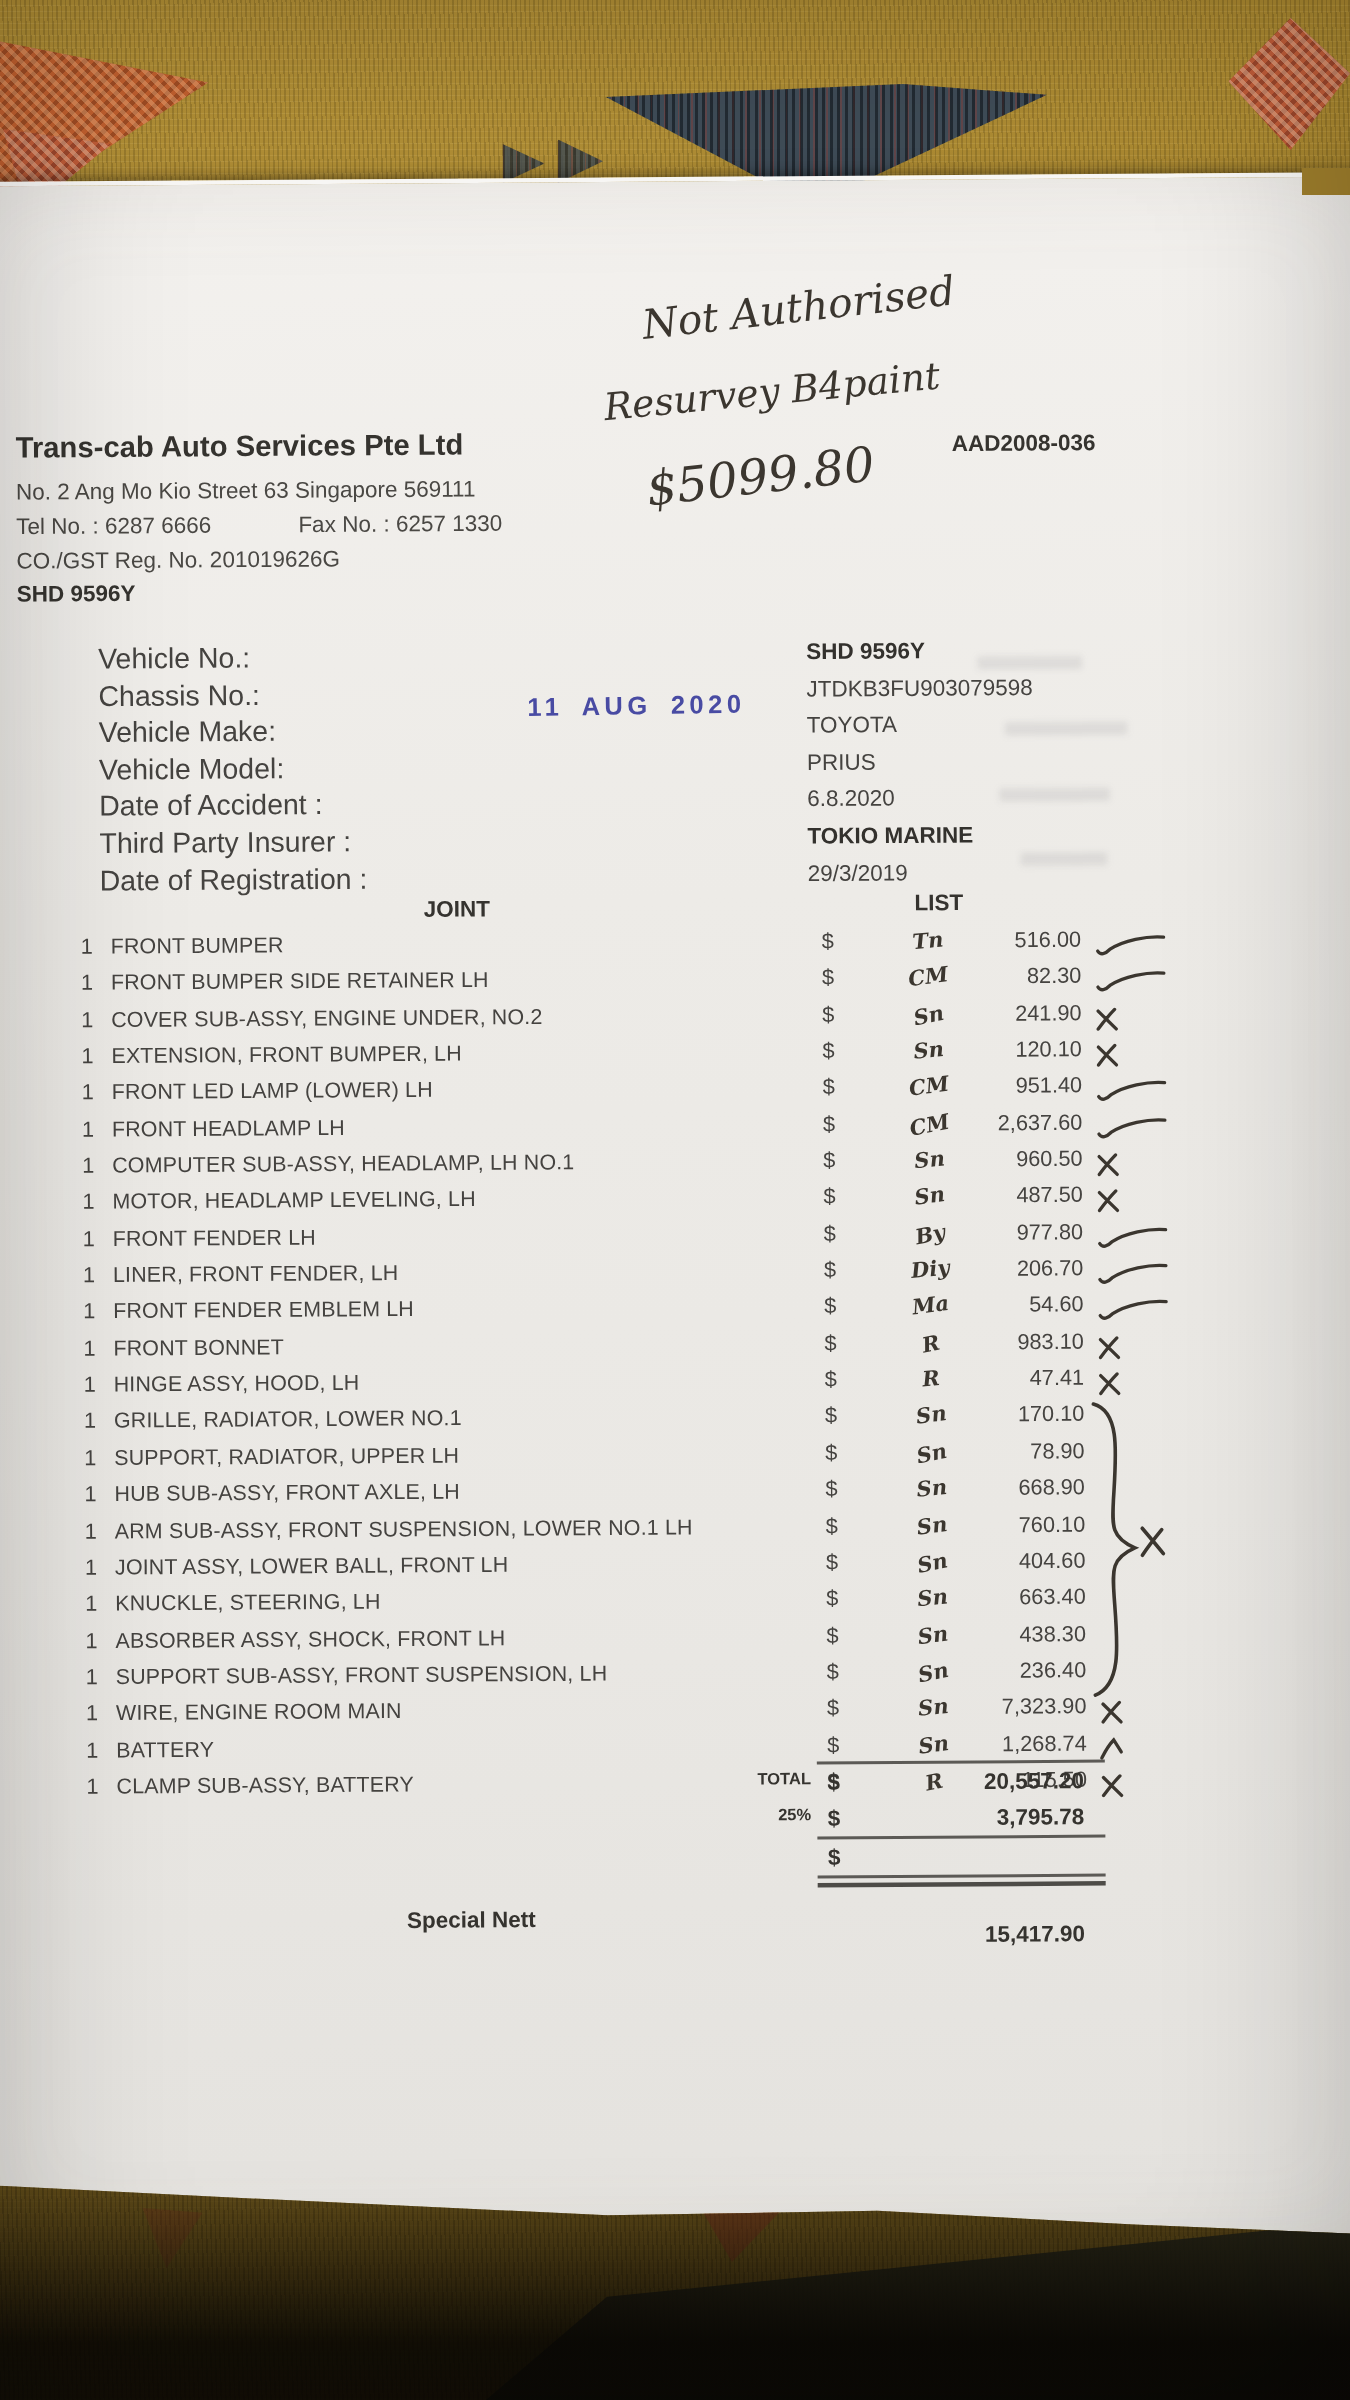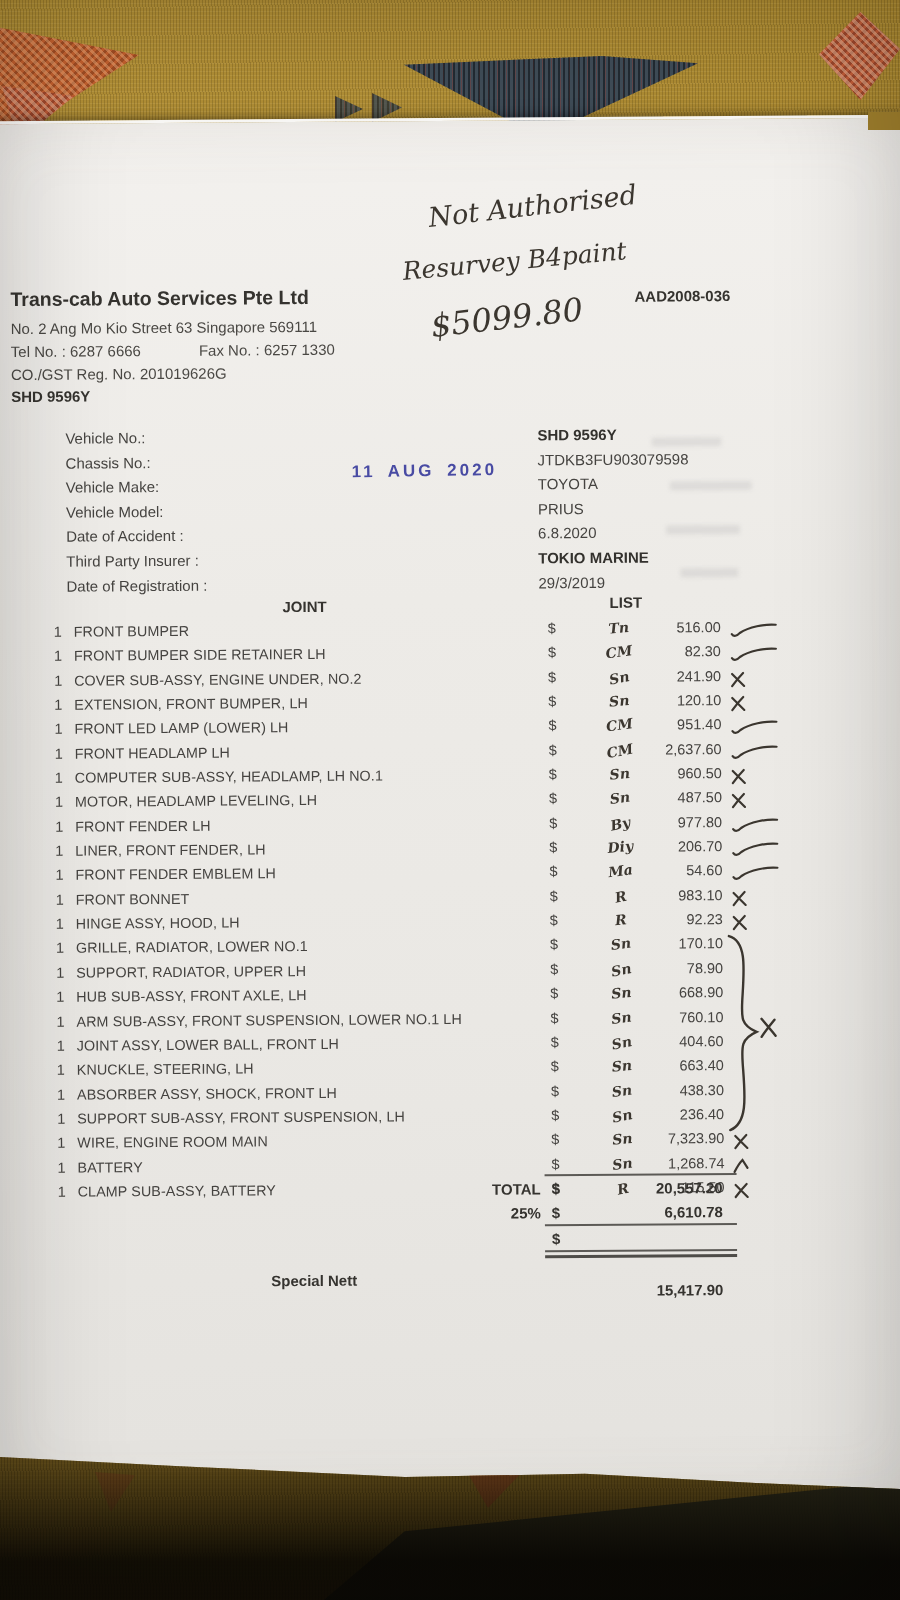--- a/index.html
+++ b/index.html
@@ -57,21 +57,21 @@
 
   .ref{left:656px;top:168px;font-size:15px;}
   .co-name{left:32px;top:164px;font-size:19.5px;}
   .co-line{left:32px;font-size:15px;color:#4a4844;}
   .tel-fax{display:flex;gap:58px;}
 
   .stamp{left:372px;top:340px;font-size:17px;font-weight:bold;color:#3b3e9e;
          letter-spacing:3px;word-spacing:5px;opacity:.92;transform:rotate(-.5deg);}
 
   .vrow{position:absolute;left:0;width:100%;height:24px;}
-  .vlabel{position:absolute;left:86px;font-size:15px;color:#454340;}
+  .vlabel{position:absolute;left:86px;font-size:19px;color:#454340;}
   .vvalue{position:absolute;left:558px;font-size:15px;color:#454340;}
   .vvalue.vb{font-weight:bold;color:#33312d;}
 
   .part-hdr{left:264px;top:476px;width:120px;text-align:center;font-size:15px;}
   .list-hdr{left:629px;top:474px;font-size:15px;}
 
   
   .rows{position:absolute;left:0;top:500px;width:100%;}
   .prow{position:relative;height:24.35px;}
   .qty{position:absolute;left:73px;font-size:14.5px;color:#454340;}
@@ -89,21 +89,21 @@
   .mk{display:none;}
   .mark-check .mk-check{display:block;}
   .mark-x .mk-x{display:block;}
   .mark-caret .mk-caret{display:block;}
 
   .brace-svg{position:absolute;left:740px;top:814px;z-index:4;}
 
   
   .rule{position:absolute;left:560px;width:192px;height:2px;background:#5c5a56;}
   .trow-label{position:absolute;left:420px;width:136px;text-align:right;
-              font-size:15px;font-weight:bold;color:#35332f;}
+              font-size:11px;font-weight:bold;color:#35332f;}
   .tcur{position:absolute;left:567px;font-size:15px;font-weight:bold;color:#35332f;}
   .tamt{position:absolute;left:598px;width:140px;text-align:right;font-size:15px;
         font-weight:bold;color:#35332f;}
   .special{left:286px;top:1150px;font-size:15px;}
 
   
   .bottom-fabric{position:absolute;left:0;top:1448px;width:900px;height:152px;z-index:5;
      background-color:#8a6d24;
      background-image:
        repeating-linear-gradient(88deg, rgba(40,30,8,.25) 0 1px, transparent 1px 3px),
@@ -352,21 +352,21 @@
         <path d="M3 3 C7 7 11 11 15 15 M14 2 C10 6 6 11 3 15" fill="none" stroke="#3b362f" stroke-width="2.2" stroke-linecap="round"></path>
       </svg>
 
     </span>
   </div>
         <div class="prow mark-x">
     <span class="qty">1</span>
     <span class="pname">HINGE ASSY, HOOD, LH</span>
     <span class="cur">$</span>
     <span class="code">R</span>
-    <span class="amt">92.23</span>
+    <span class="amt">47.41</span>
     <span class="mark">
 
       <svg class="mk mk-x" width="17" height="17" viewBox="0 0 17 17">
         <path d="M3 3 C7 7 11 11 15 15 M14 2 C10 6 6 11 3 15" fill="none" stroke="#3b362f" stroke-width="2.2" stroke-linecap="round"></path>
       </svg>
 
     </span>
   </div>
         <div class="prow mark-brace">
     <span class="qty">1</span>
@@ -511,21 +511,21 @@
       <path d="M6 3 C24 8 21 36 19 66 C18 84 17 92 33 99 C17 106 18 114 19 132 C21 162 24 190 6 197" fill="none" stroke="#3b362f" stroke-width="2.4" stroke-linecap="round"></path>
       <path d="M38 86 C43 92 48 98 52 103 M51 87 C46 93 42 98 38 104" fill="none" stroke="#3b362f" stroke-width="2.4" stroke-linecap="round"></path>
     </svg>
 
     <div class="rule" style="top:1054px"></div>
     <div class="trow-label" style="top:1060px">TOTAL</div>
     <div class="tcur" style="top:1060px">$</div>
     <div class="tamt" style="top:1060px">20,557.20</div>
     <div class="trow-label" style="top:1084px">25%</div>
     <div class="tcur" style="top:1084px">$</div>
-    <div class="tamt" style="top:1084px">6,610.78</div>
+    <div class="tamt" style="top:1084px">3,795.78</div>
     <div class="rule" style="top:1104px"></div>
     <div class="tcur" style="top:1110px">$</div>
     <div class="tamt" style="top:1162px">15,417.90</div>
     <div class="rule" style="top:1130px"></div>
     <div class="rule" style="top:1135px;height:3px;background:#4e4c48"></div>
 
     <div class="abs printed bold special">Special Nett</div>
   </div>
 
   <div class="motif sheet-step"></div>

